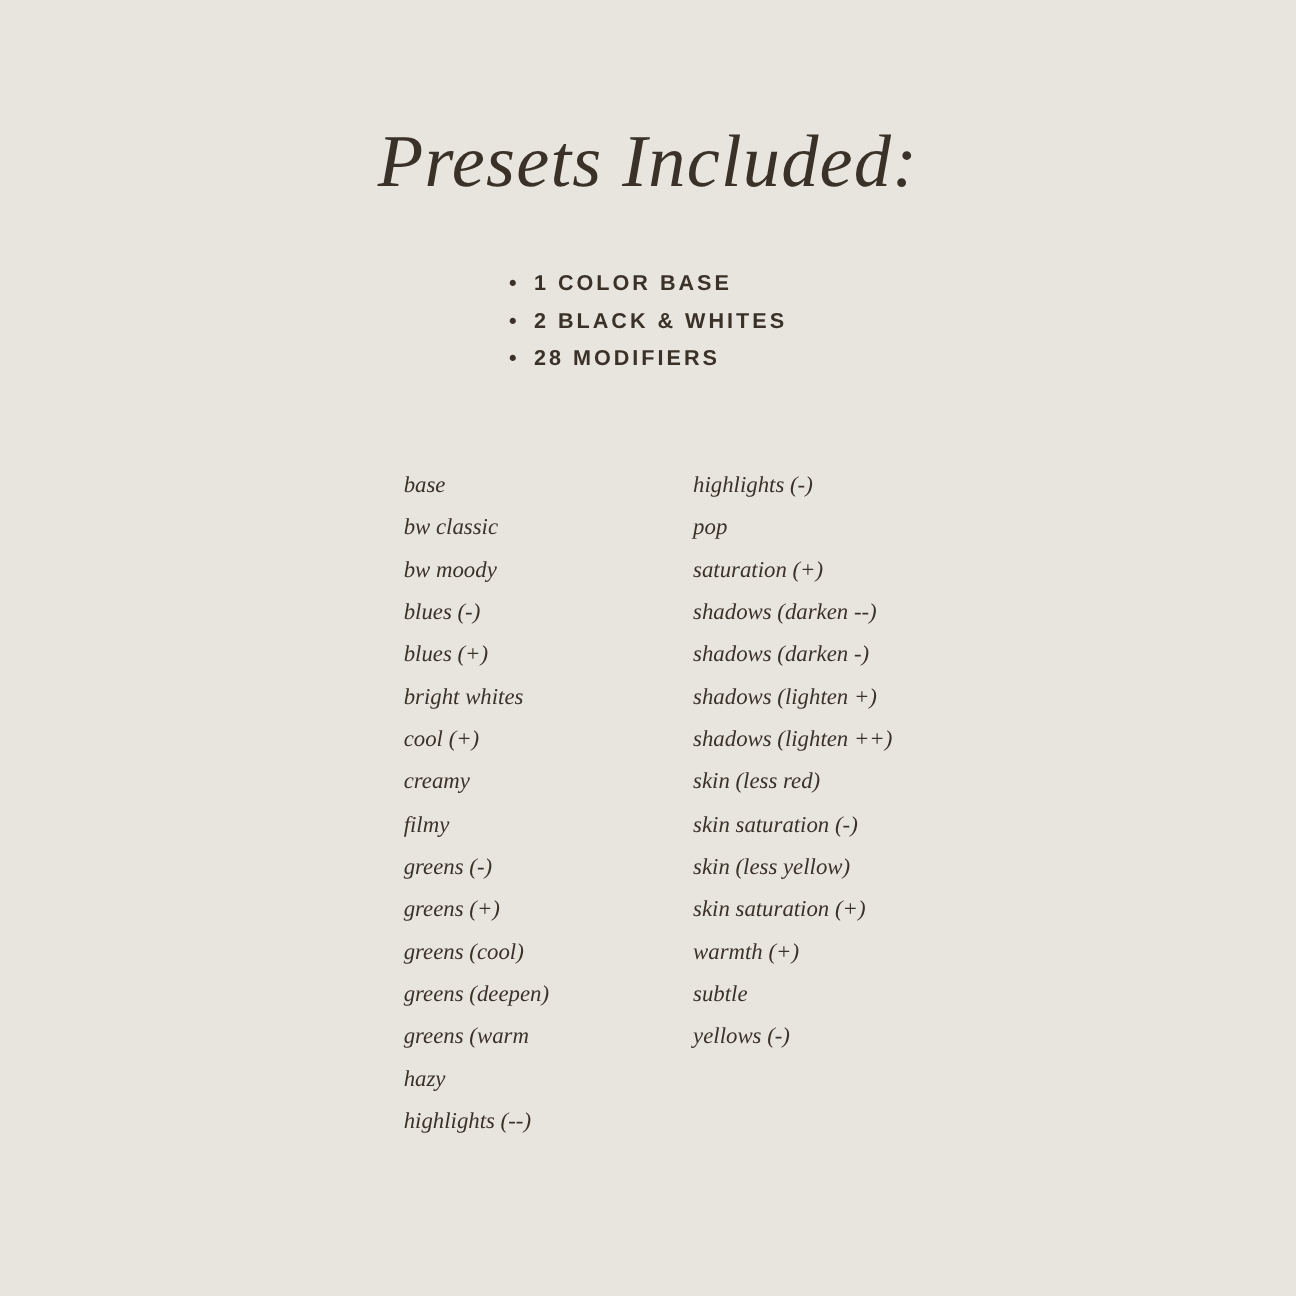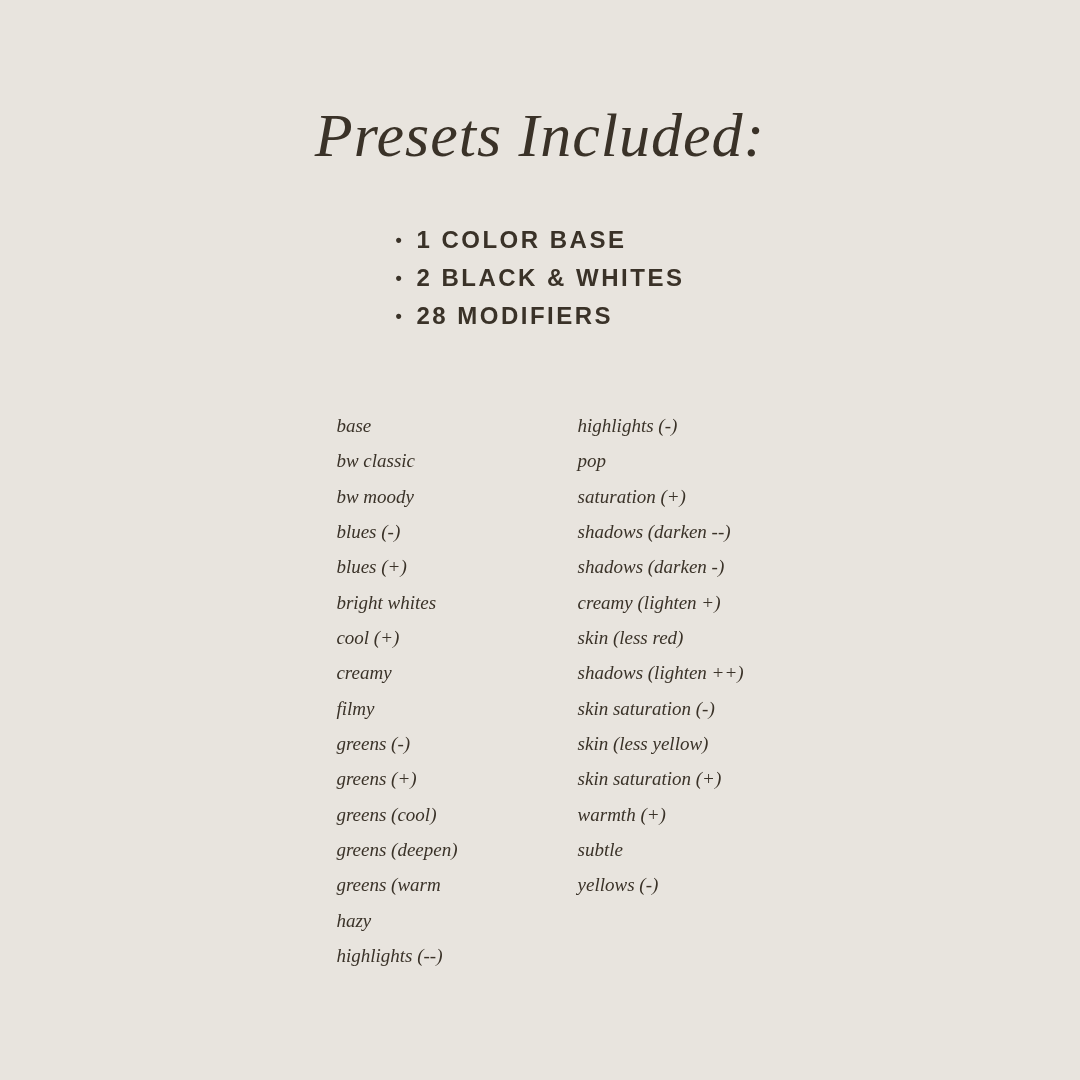--- a/index.html
+++ b/index.html
@@ -39,21 +39,21 @@
       font-family: Georgia, 'Times New Roman', serif;
     }
 
     .bullet-list {
       list-style: none;
       margin-bottom: 70px;
       text-align: left;
     }
 
     .bullet-list li {
-      font-size: 24px;
+      font-size: 18px;
       font-weight: 700;
       letter-spacing: 2.5px;
       color: #3a3228;
       text-transform: uppercase;
       margin-bottom: 10px;
       font-family: 'Trebuchet MS', Arial, sans-serif;
       display: flex;
       align-items: center;
       gap: 12px;
     }
@@ -115,23 +115,23 @@
         <div class="preset-item">greens (warm</div>
         <div class="preset-item">hazy</div>
         <div class="preset-item">highlights (--)</div>
       </div>
     <div class="preset-column" id="col-right">
     <div class="preset-item">highlights (-)</div>
         <div class="preset-item">pop</div>
         <div class="preset-item">saturation (+)</div>
         <div class="preset-item">shadows (darken --)</div>
         <div class="preset-item">shadows (darken -)</div>
-        <div class="preset-item">creamy (lighten +)</div>
+        <div class="preset-item">shadows (lighten +)</div>
+        <div class="preset-item">shadows (lighten ++)</div>
         <div class="preset-item">skin (less red)</div>
-        <div class="preset-item">shadows (lighten ++)</div>
         <div class="preset-item">skin saturation (-)</div>
         <div class="preset-item">skin (less yellow)</div>
         <div class="preset-item">skin saturation (+)</div>
         <div class="preset-item">warmth (+)</div>
         <div class="preset-item">subtle</div>
         <div class="preset-item">yellows (-)</div>
       </div>
   </div>
 </div>
 

